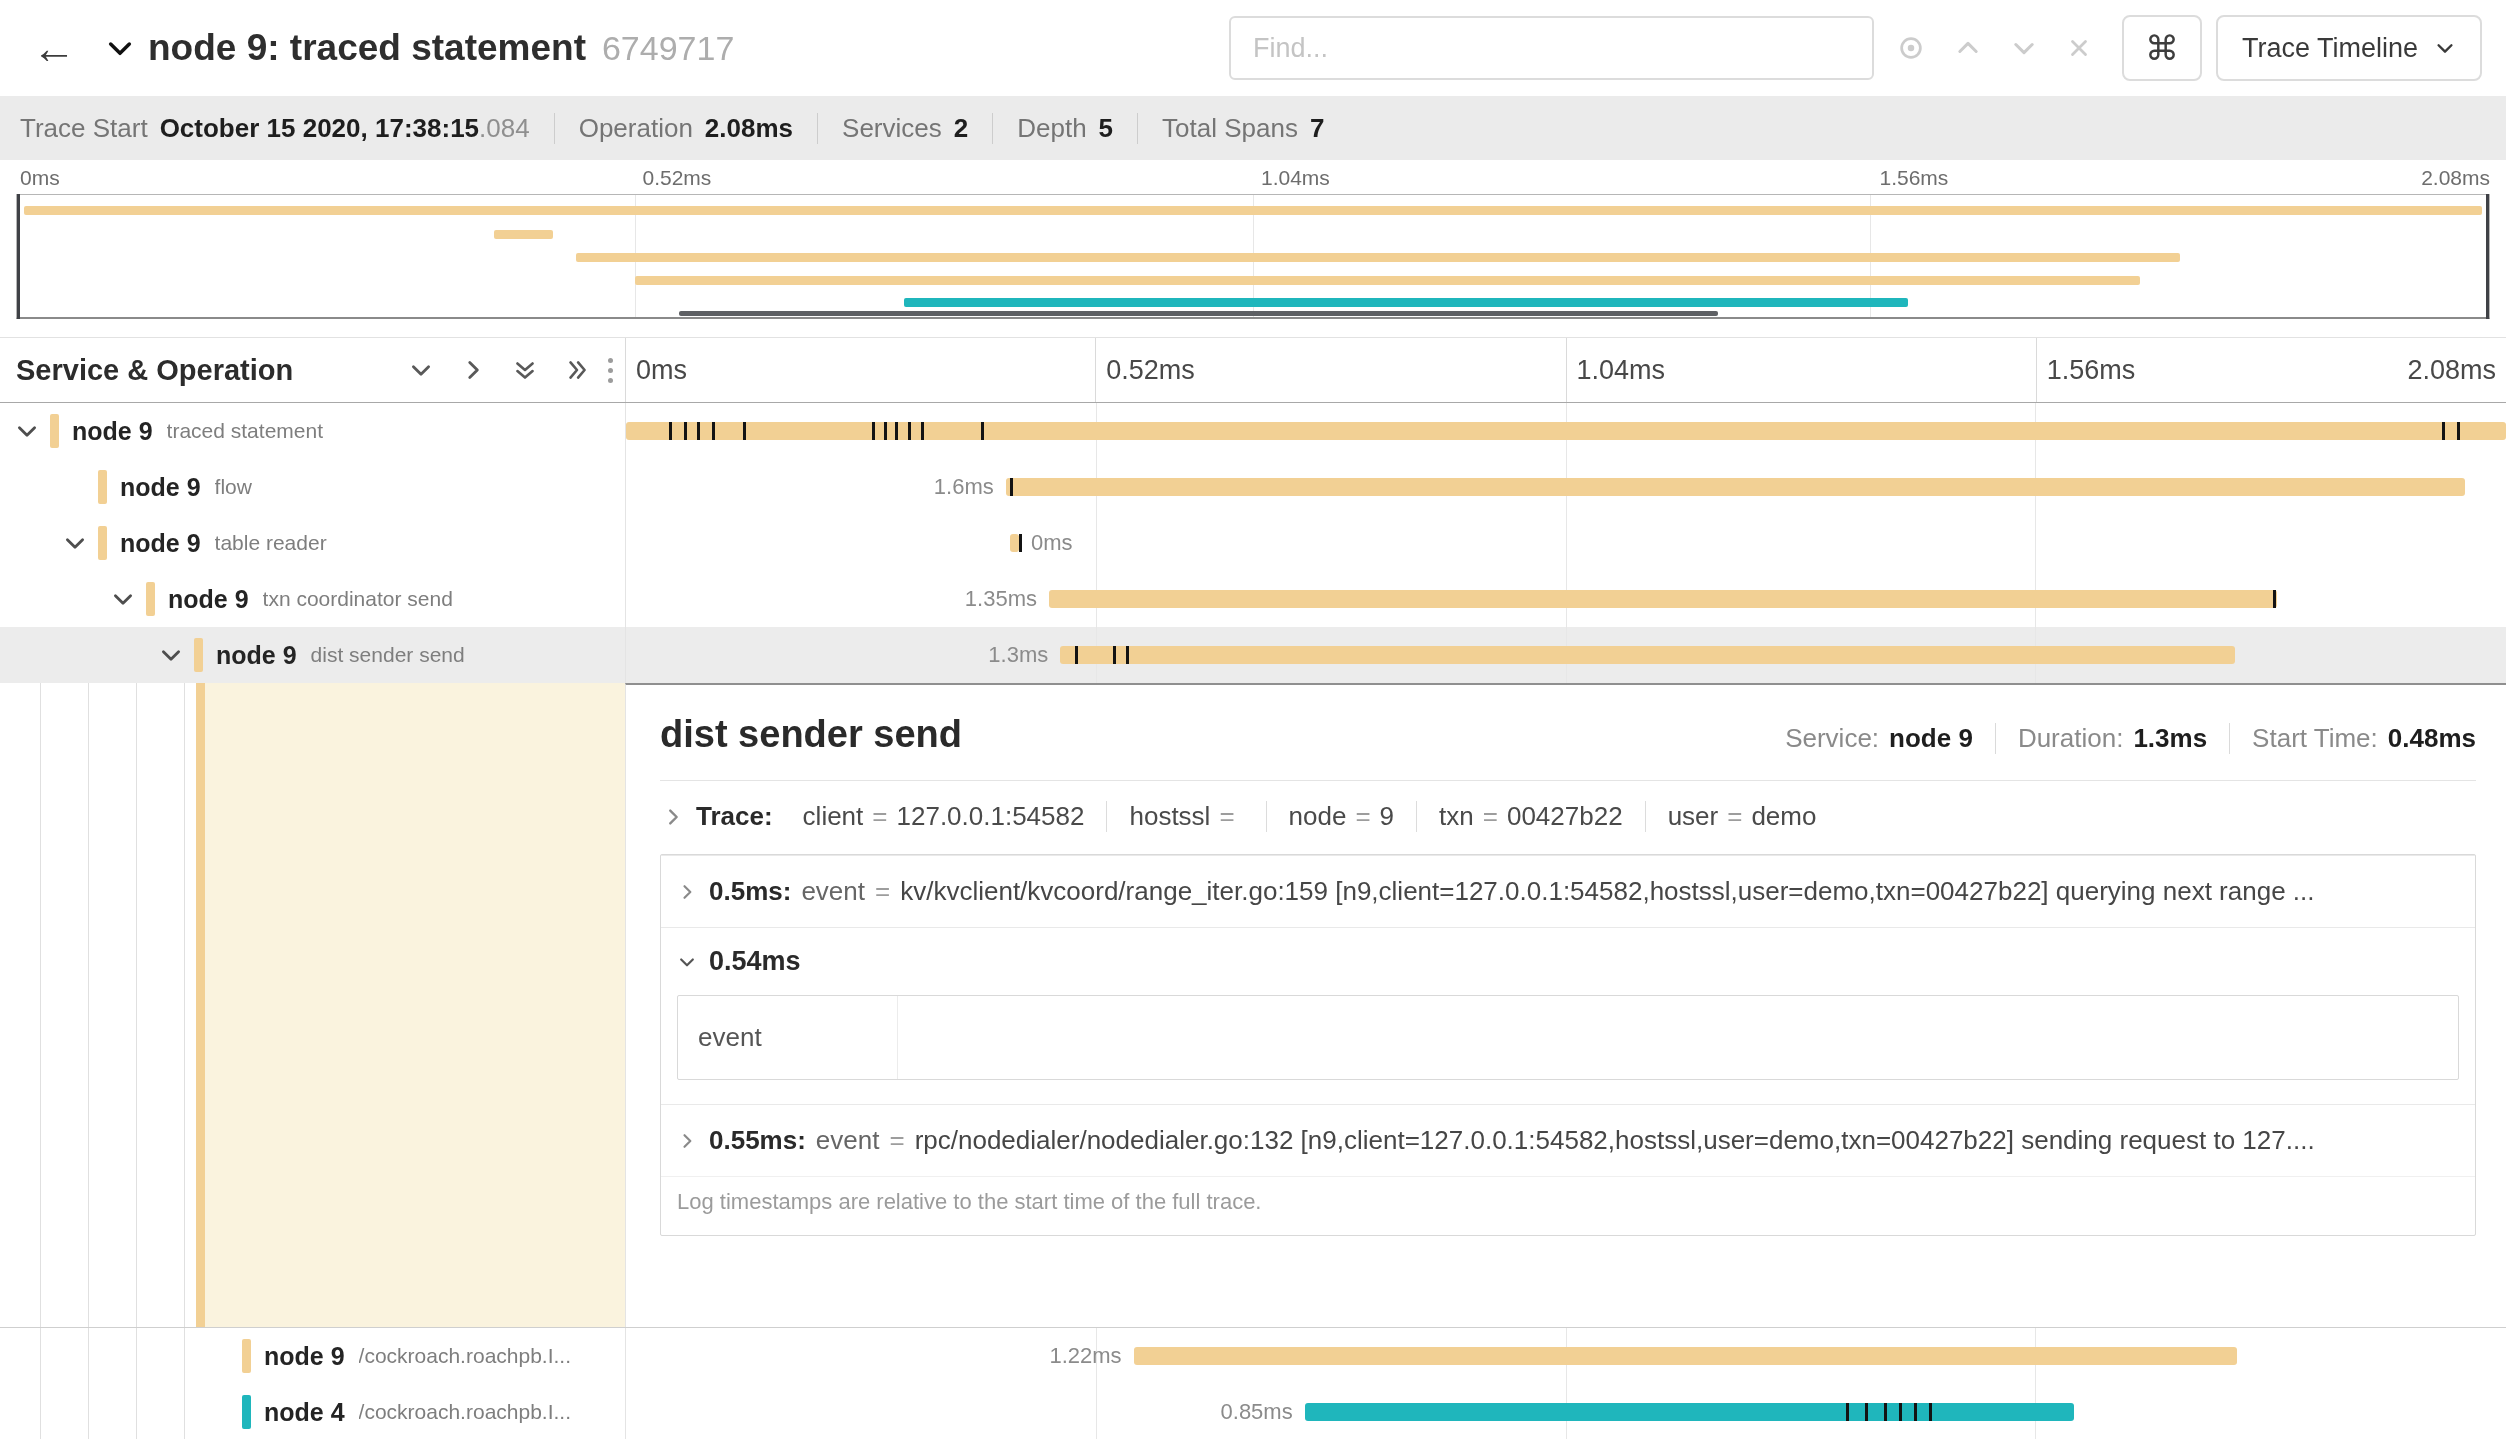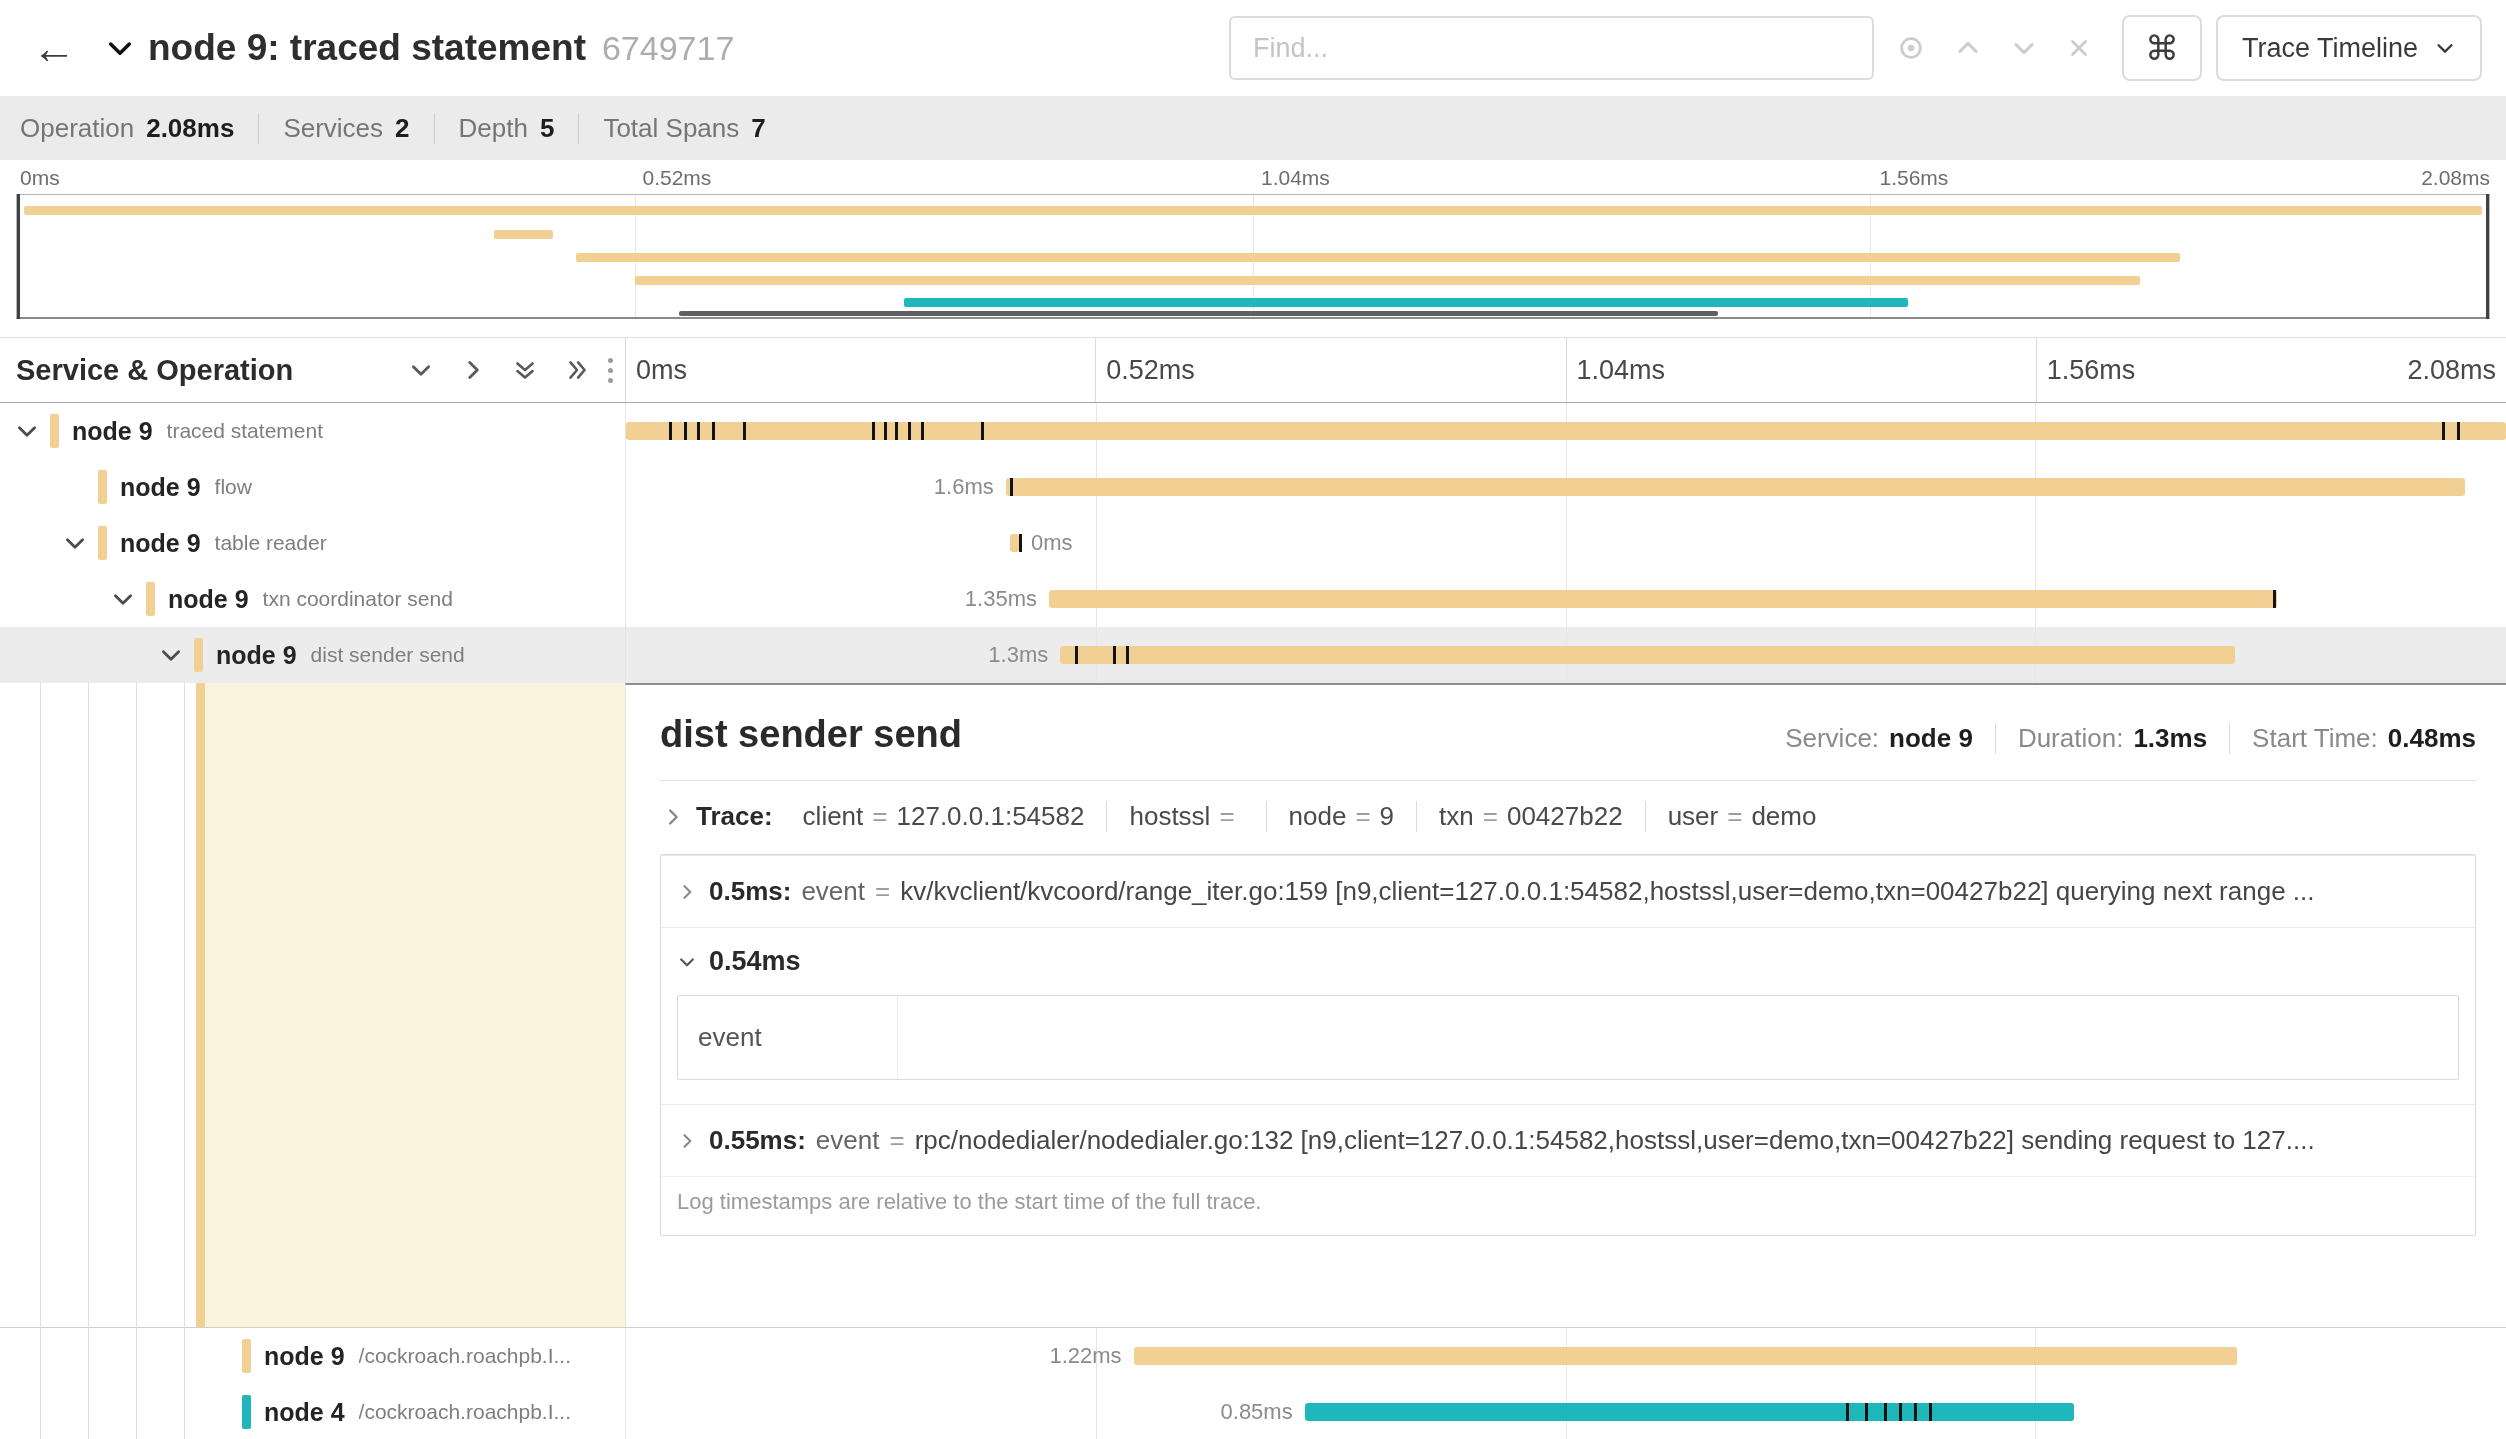--- a/index.html
+++ b/index.html
@@ -190,20 +190,25 @@
   <button class="view-btn">
     <span>Trace Timeline</span>
     <svg width="22" height="22">
         <use href="#i-chev-down"></use>
       </svg>
   </button>
 </div>
 
 <div class="summary">
   <span class="sum-item">
+    <span class="sum-label">Trace Start</span>
+    <span class="sum-value">October 15 2020, 17:38:15</span>
+      <span class="sum-suffix">.084</span>
+  </span>
+  <span class="sum-item">
     <span class="sum-label">Operation</span>
     <span class="sum-value">2.08ms</span>
   </span>
   <span class="sum-item">
     <span class="sum-label">Services</span>
     <span class="sum-value">2</span>
   </span>
   <span class="sum-item">
     <span class="sum-label">Depth</span>
     <span class="sum-value">5</span>

